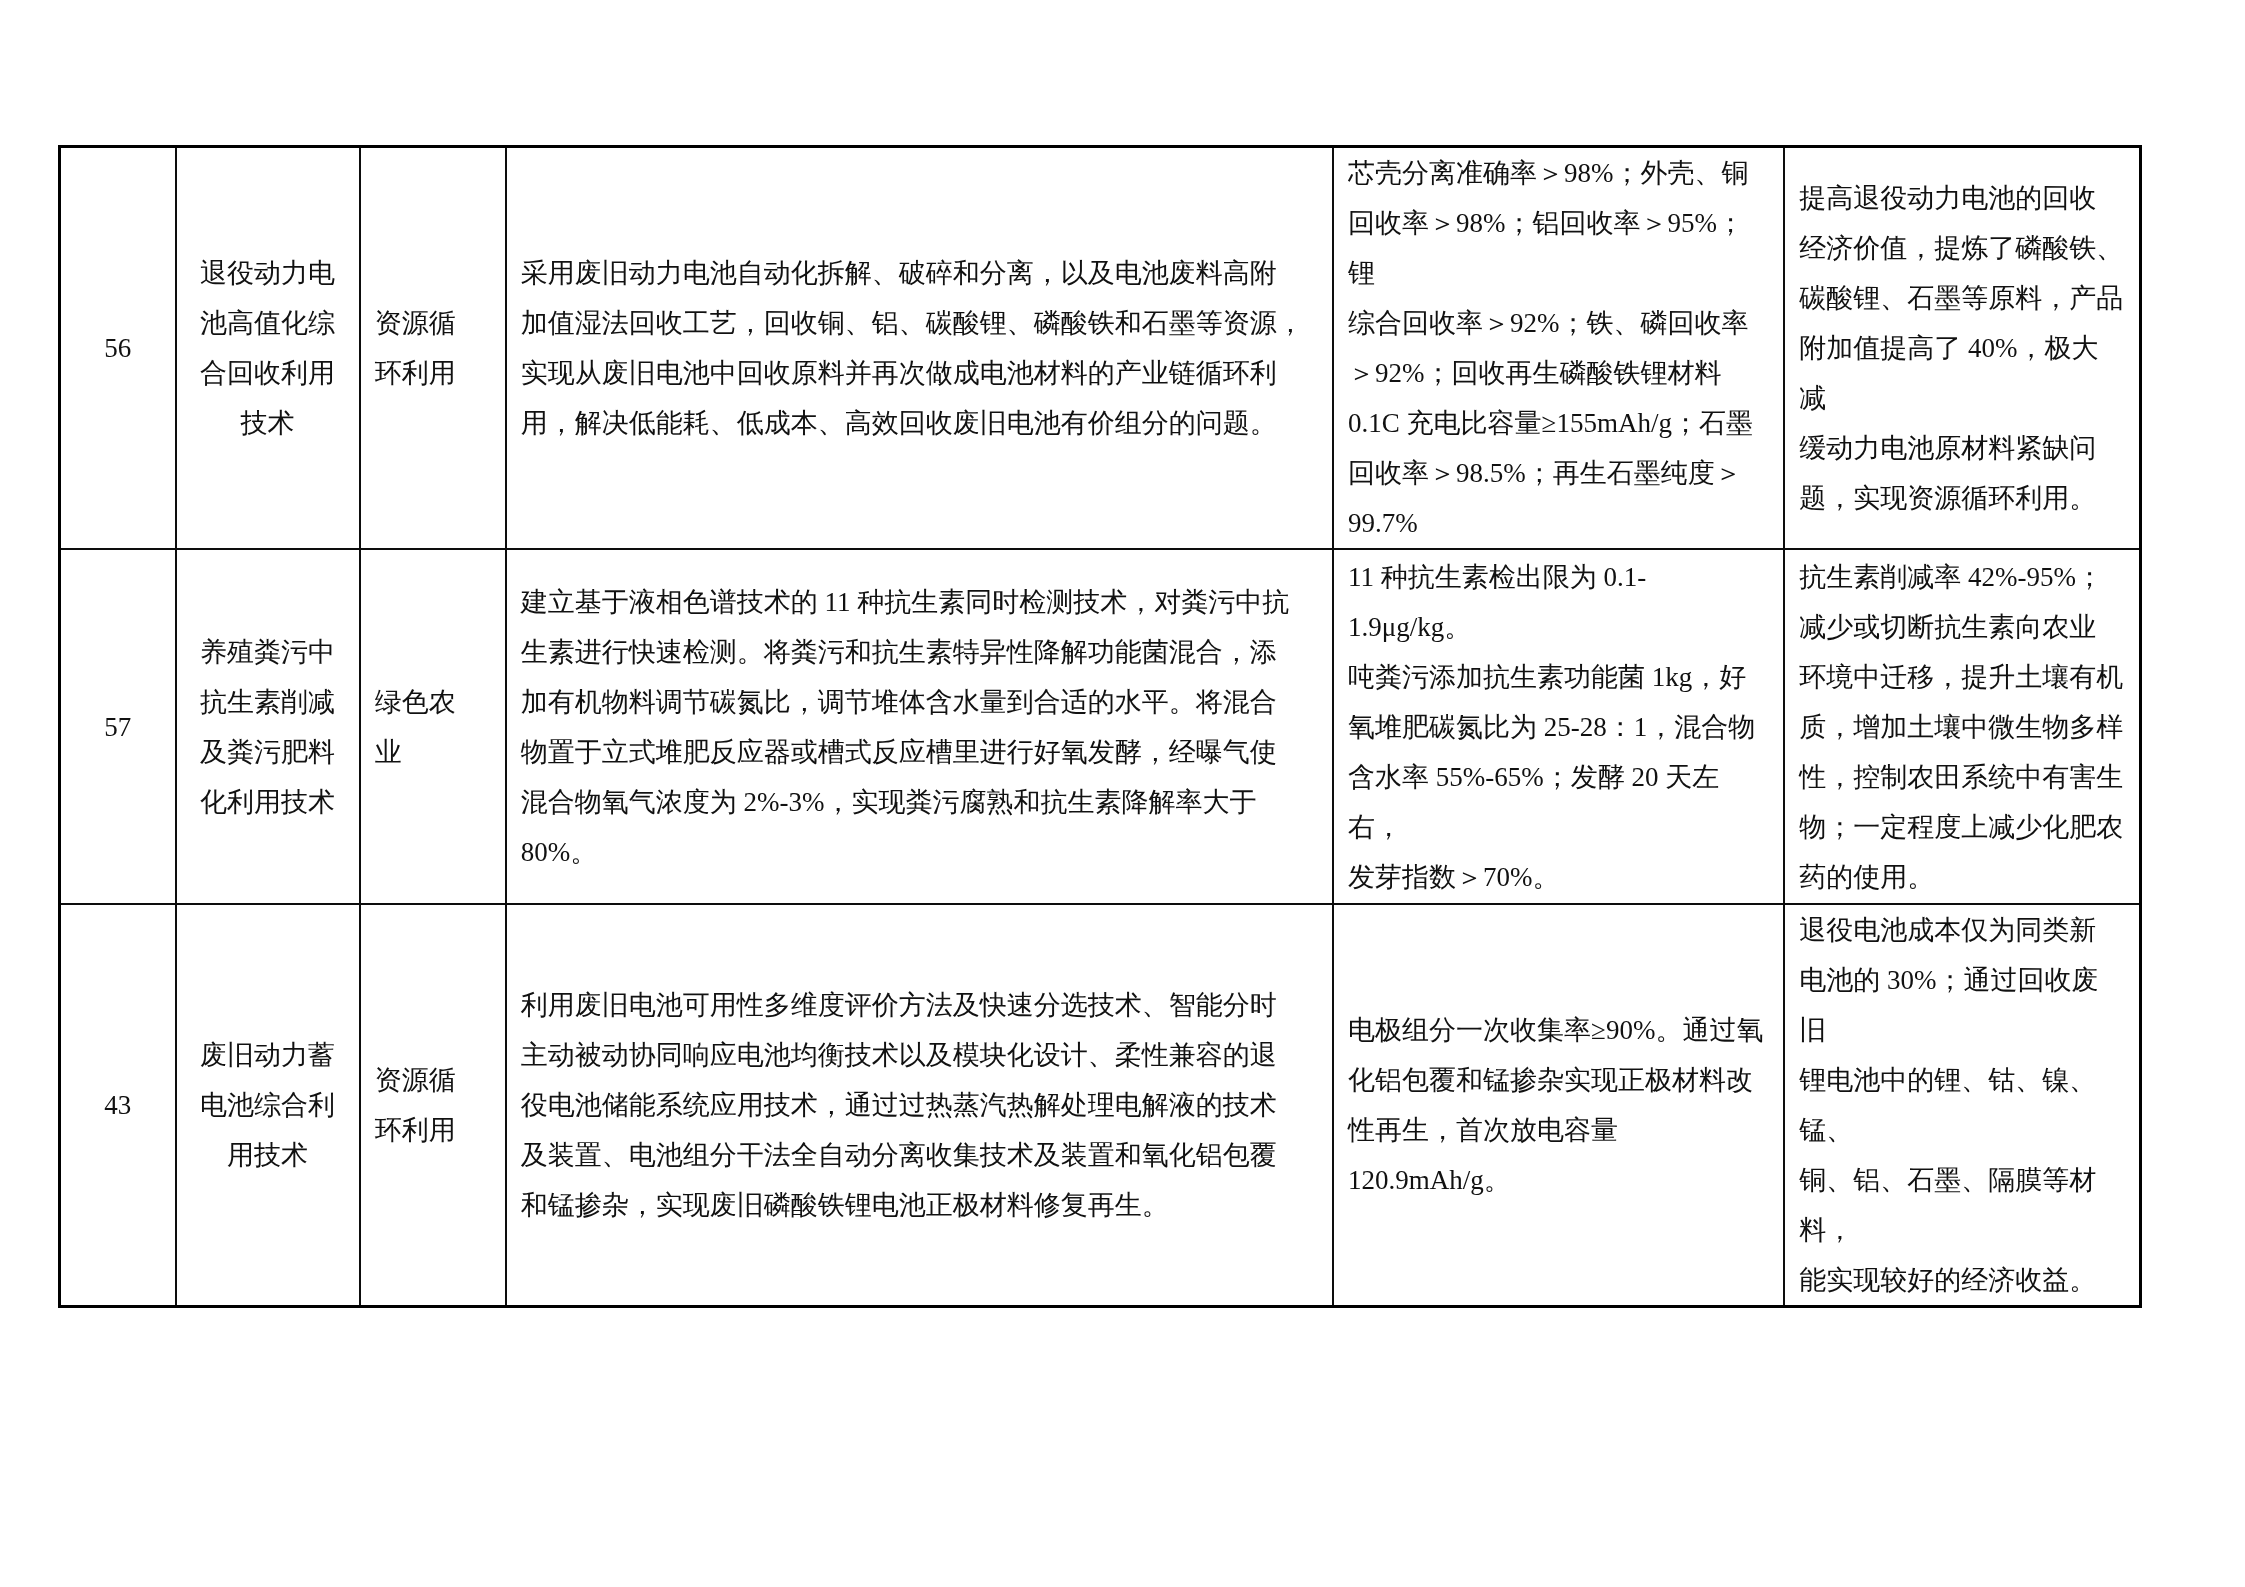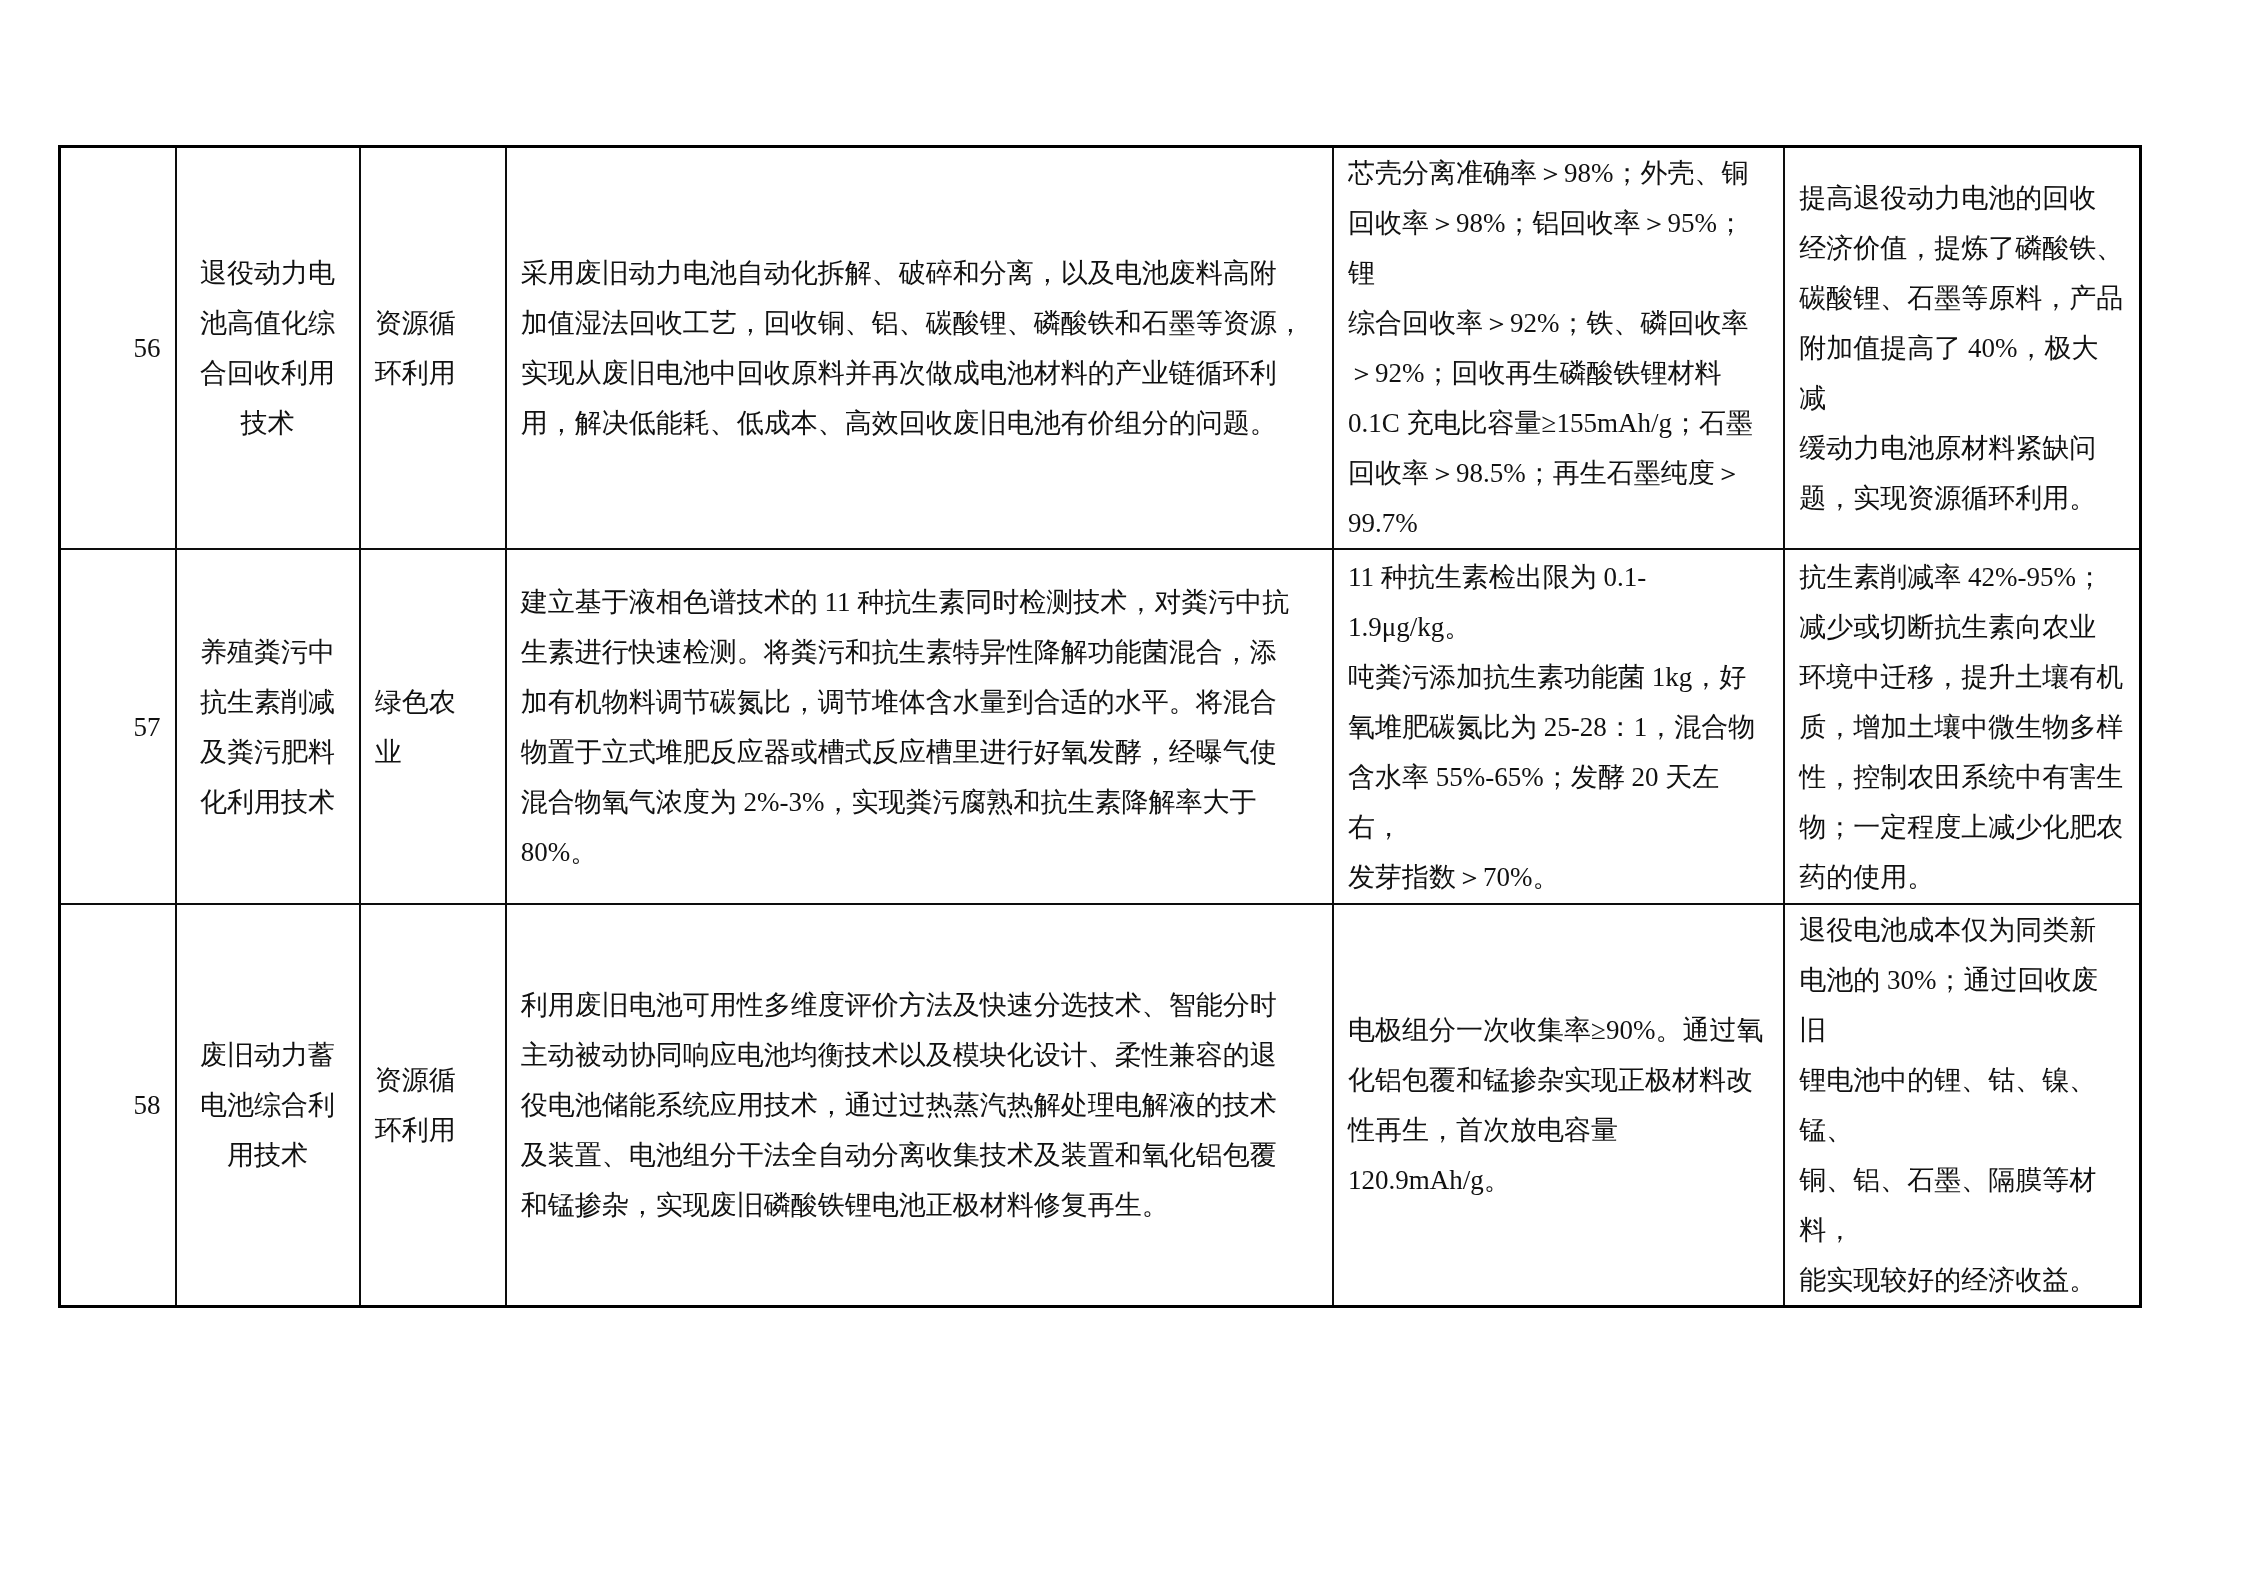--- a/index.html
+++ b/index.html
@@ -38,21 +38,21 @@
   col.c-cat  { width: 146px; }
   col.c-desc { width: 827px; }
   col.c-ind  { width: 451px; }
   col.c-ben  { width: 356px; }
 
   tr.r56 { height: 358px; }
   tr.r57 { height: 355px; }
   tr.r58 { height: 255px; }
 
   td.no-cell {
-    text-align: right;
+    text-align: center;
     font-size: 29px;
     padding: 0;
   }
   td.name-cell {
     white-space: pre-line;
     text-align: center;
     padding: 0 10px 0 21px;
   }
   td.cat-cell {
     white-space: pre-line;
@@ -138,21 +138,21 @@
 发芽指数＞70%。</td>
         <td class="ben-cell">抗生素削减率 42%-95%；
 减少或切断抗生素向农业
 环境中迁移，提升土壤有机
 质，增加土壤中微生物多样
 性，控制农田系统中有害生
 物；一定程度上减少化肥农
 药的使用。</td>
       </tr>
       <tr class="r58">
-        <td class="no-cell">58</td>
+        <td class="no-cell">43</td>
         <td class="name-cell">废旧动力蓄
 电池综合利
 用技术</td>
         <td class="cat-cell">资源循
 环利用</td>
         <td class="desc-cell">利用废旧电池可用性多维度评价方法及快速分选技术、智能分时
 主动被动协同响应电池均衡技术以及模块化设计、柔性兼容的退
 役电池储能系统应用技术，通过过热蒸汽热解处理电解液的技术
 及装置、电池组分干法全自动分离收集技术及装置和氧化铝包覆
 和锰掺杂，实现废旧磷酸铁锂电池正极材料修复再生。</td>

